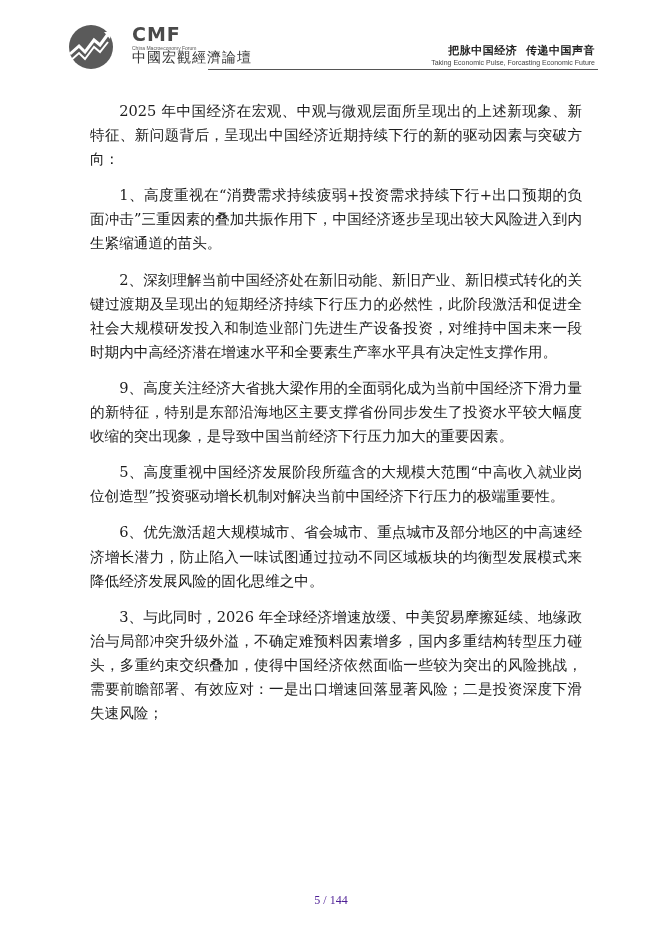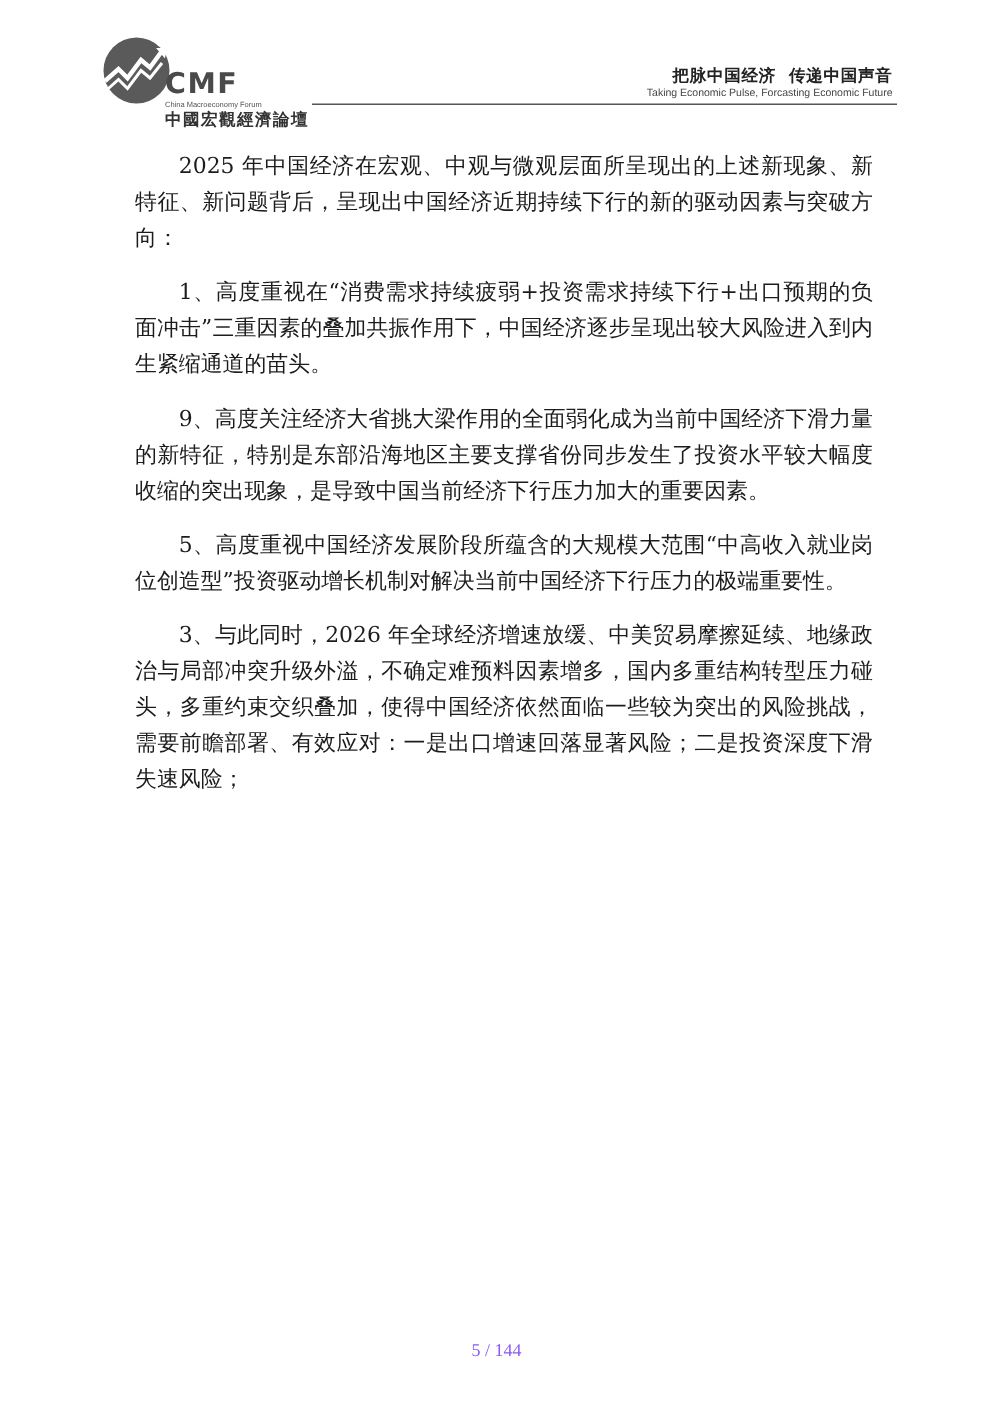--- a/index.html
+++ b/index.html
@@ -2,31 +2,31 @@
 <html><head>
 <meta charset="utf-8">
 <style>
   html, body { margin: 0; padding: 0; }
   body {
     width: 662px; height: 936px; background: #ffffff; position: relative; overflow: hidden;
     font-family: "DejaVu Serif", "Liberation Serif", serif; color: #1a1a1a;
   }
   .header { position: absolute; left: 0; top: 0; width: 662px; height: 80px; }
   .logo { position: absolute; left: 68px; top: 24px; width: 46px; height: 46px; }
-  .logo-text { position: absolute; left: 110px; top: 24px; margin-top: 22px; }
+  .logo-text { position: absolute; left: 132px; top: 24px; }
   .cmf { font-family: "DejaVu Sans", "Liberation Sans", sans-serif; font-weight: bold; font-size: 19px; color: #4a4a4a; letter-spacing: 1px; line-height: 20px; }
   .forum-en { font-family: "Liberation Sans", sans-serif; font-size: 5px; color: #555; line-height: 7px; margin-top: 1px; }
-  .forum-cn { font-family: "DejaVu Serif", serif; font-size: 11px; color: #333; line-height: 11px; letter-spacing: 1px; font-weight: bold; }
+  .forum-cn { font-family: "DejaVu Serif", serif; font-size: 14px; color: #333; line-height: 11px; letter-spacing: 1px; }
   .slogan { position: absolute; right: 67px; top: 44px; text-align: right; }
   .slogan-cn { font-family: "DejaVu Serif", serif; font-weight: bold; font-size: 11px; color: #222; line-height: 14px; letter-spacing: 0.5px; }
   .slogan-en { font-family: "Liberation Sans", sans-serif; font-size: 7px; color: #444; line-height: 9px; }
   .header-rule { position: absolute; left: 208px; top: 69px; width: 390px; height: 1px; background: #555; }
   .content { position: absolute; left: 78px; top: 87px; width: 516px; }
   .para { margin: 12px; font-size: 14.6px; line-height: 24.1px; text-indent: 2em; text-align: justify; color: #1c1c1c; }
-  .page-num { position: absolute; left: 0; width: 662px; top: 893px; text-align: center; font-family: "Liberation Serif", serif; font-size: 12px; color: #8b5cf6; }
+  .page-num { position: absolute; left: 0; width: 662px; top: 893px; text-align: center; font-family: "Liberation Serif", serif; font-size: 12px; color: #4c1d95; }
 </style>
 </head>
 <body>
 
 <div class="header">
   <svg class="logo" viewBox="0 0 46 46">
     <circle cx="23" cy="23" r="22" fill="#5a5a5a"></circle>
     <path d="M2 30 L11 22 L17 28 L26 16 L32 21 L40 10" stroke="#ffffff" stroke-width="3" fill="none"></path>
     <path d="M36 8 L43 8 L42 15 Z" fill="#ffffff"></path>
     <path d="M2 37 L11 29 L17 35 L26 23 L32 28 L40 18" stroke="#ffffff" stroke-width="2" fill="none"></path>
@@ -39,18 +39,20 @@
   <div class="slogan">
     <div class="slogan-cn" style="white-space:pre;">把脉中国经济  传递中国声音</div>
     <div class="slogan-en">Taking Economic Pulse, Forcasting Economic Future</div>
   </div>
   <div class="header-rule"></div>
 </div>
 
 <div class="content">
   <p class="para">2025 年中国经济在宏观、中观与微观层面所呈现出的上述新现象、新特征、新问题背后，呈现出中国经济近期持续下行的新的驱动因素与突破方向：</p>
   <p class="para">1、高度重视在“消费需求持续疲弱+投资需求持续下行+出口预期的负面冲击”三重因素的叠加共振作用下，中国经济逐步呈现出较大风险进入到内生紧缩通道的苗头。</p>
+  <p class="para">2、深刻理解当前中国经济处在新旧动能、新旧产业、新旧模式转化的关键过渡期及呈现出的短期经济持续下行压力的必然性，此阶段激活和促进全社会大规模研发投入和制造业部门先进生产设备投资，对维持中国未来一段时期内中高经济潜在增速水平和全要素生产率水平具有决定性支撑作用。</p>
   <p class="para">9、高度关注经济大省挑大梁作用的全面弱化成为当前中国经济下滑力量的新特征，特别是东部沿海地区主要支撑省份同步发生了投资水平较大幅度收缩的突出现象，是导致中国当前经济下行压力加大的重要因素。</p>
   <p class="para">5、高度重视中国经济发展阶段所蕴含的大规模大范围“中高收入就业岗位创造型”投资驱动增长机制对解决当前中国经济下行压力的极端重要性。</p>
+  <p class="para">6、优先激活超大规模城市、省会城市、重点城市及部分地区的中高速经济增长潜力，防止陷入一味试图通过拉动不同区域板块的均衡型发展模式来降低经济发展风险的固化思维之中。</p>
   <p class="para">3、与此同时，2026 年全球经济增速放缓、中美贸易摩擦延续、地缘政治与局部冲突升级外溢，不确定难预料因素增多，国内多重结构转型压力碰头，多重约束交织叠加，使得中国经济依然面临一些较为突出的风险挑战，需要前瞻部署、有效应对：一是出口增速回落显著风险；二是投资深度下滑失速风险；</p>
 </div>
 
 <div class="page-num">5 / 144</div>
 
 </body></html>

